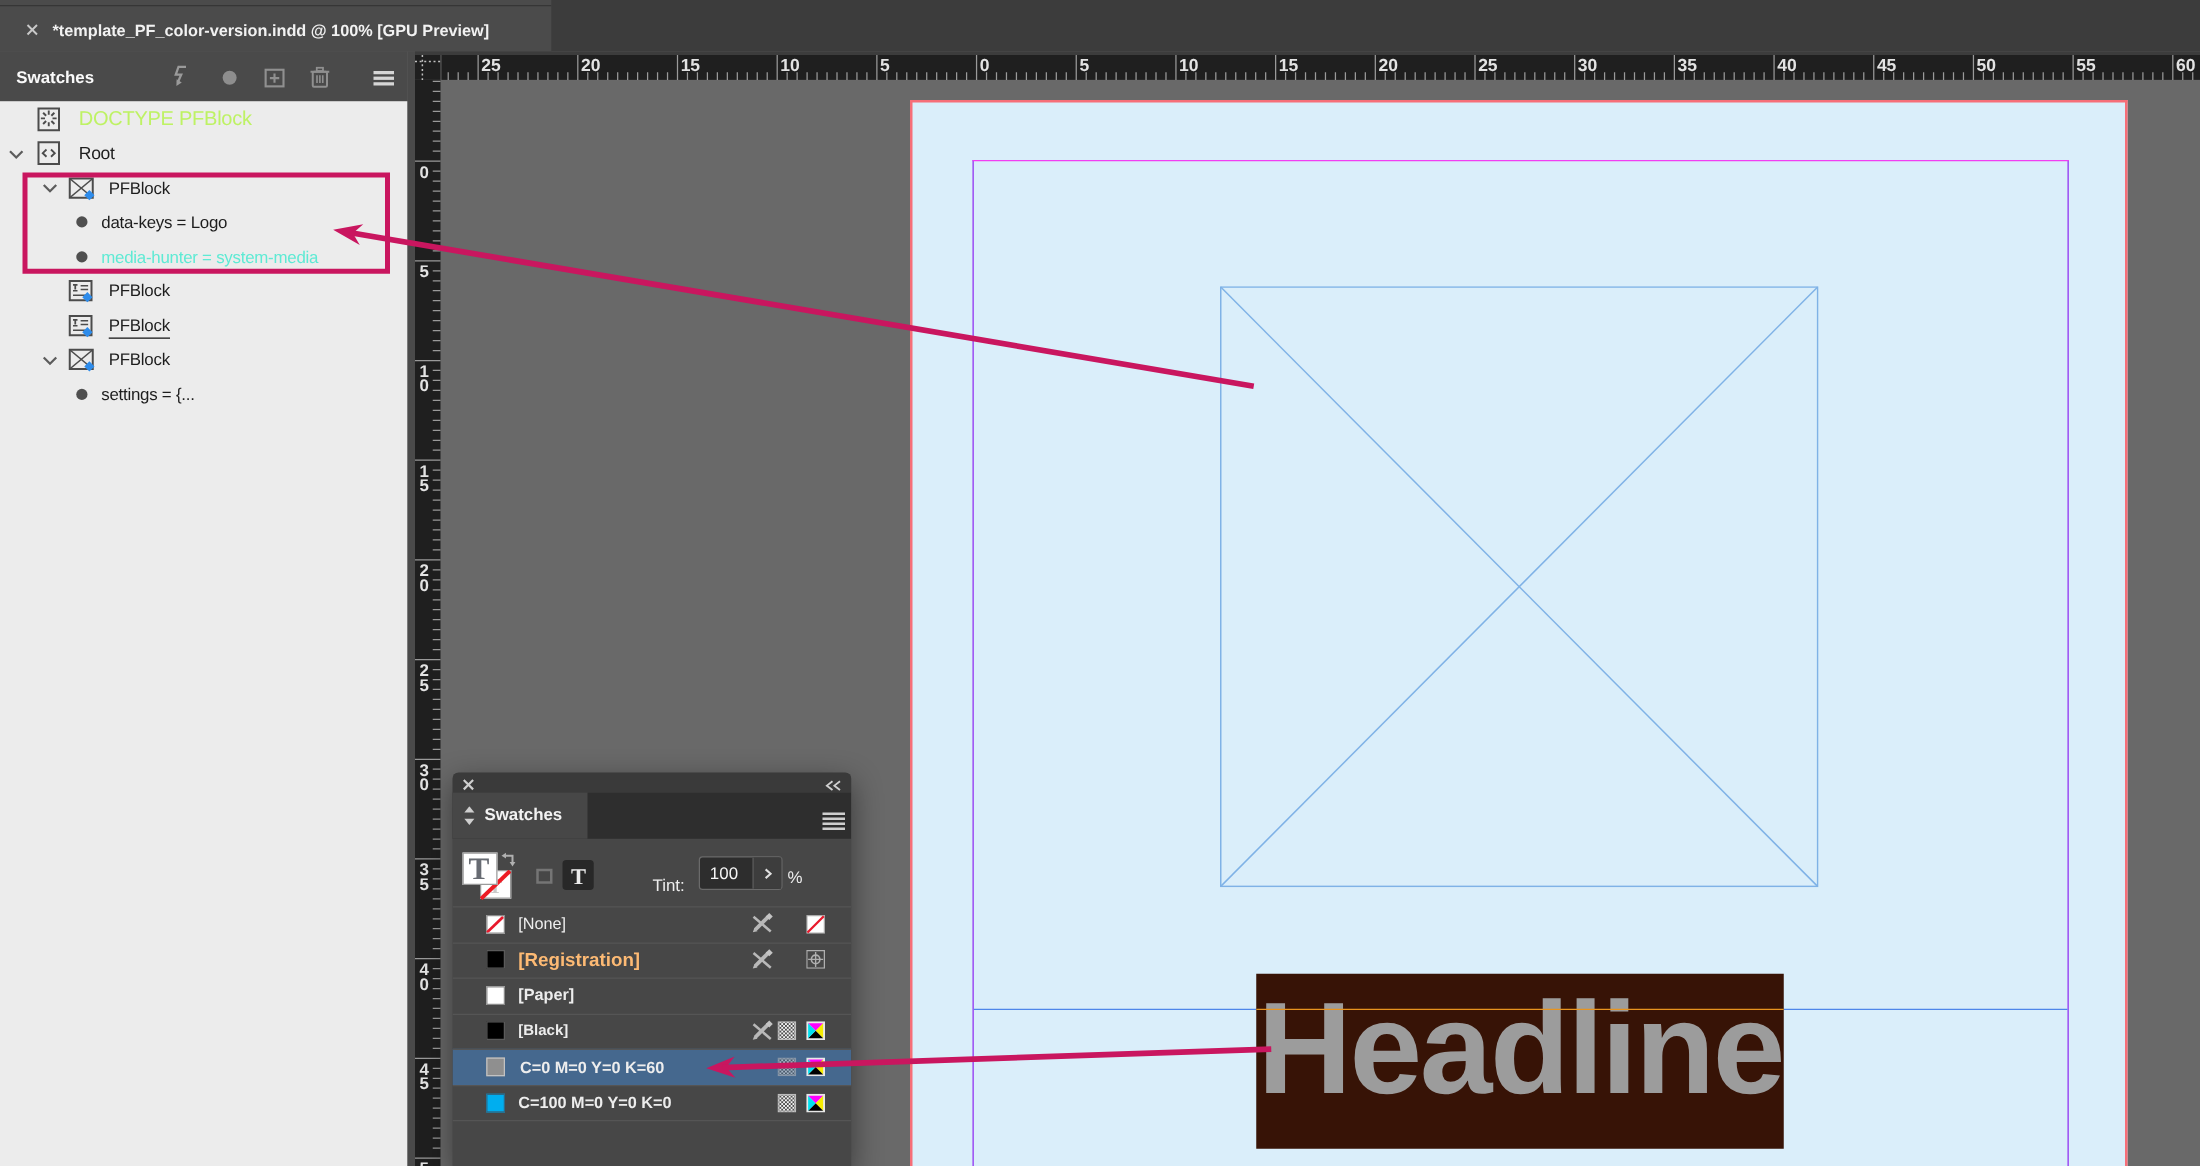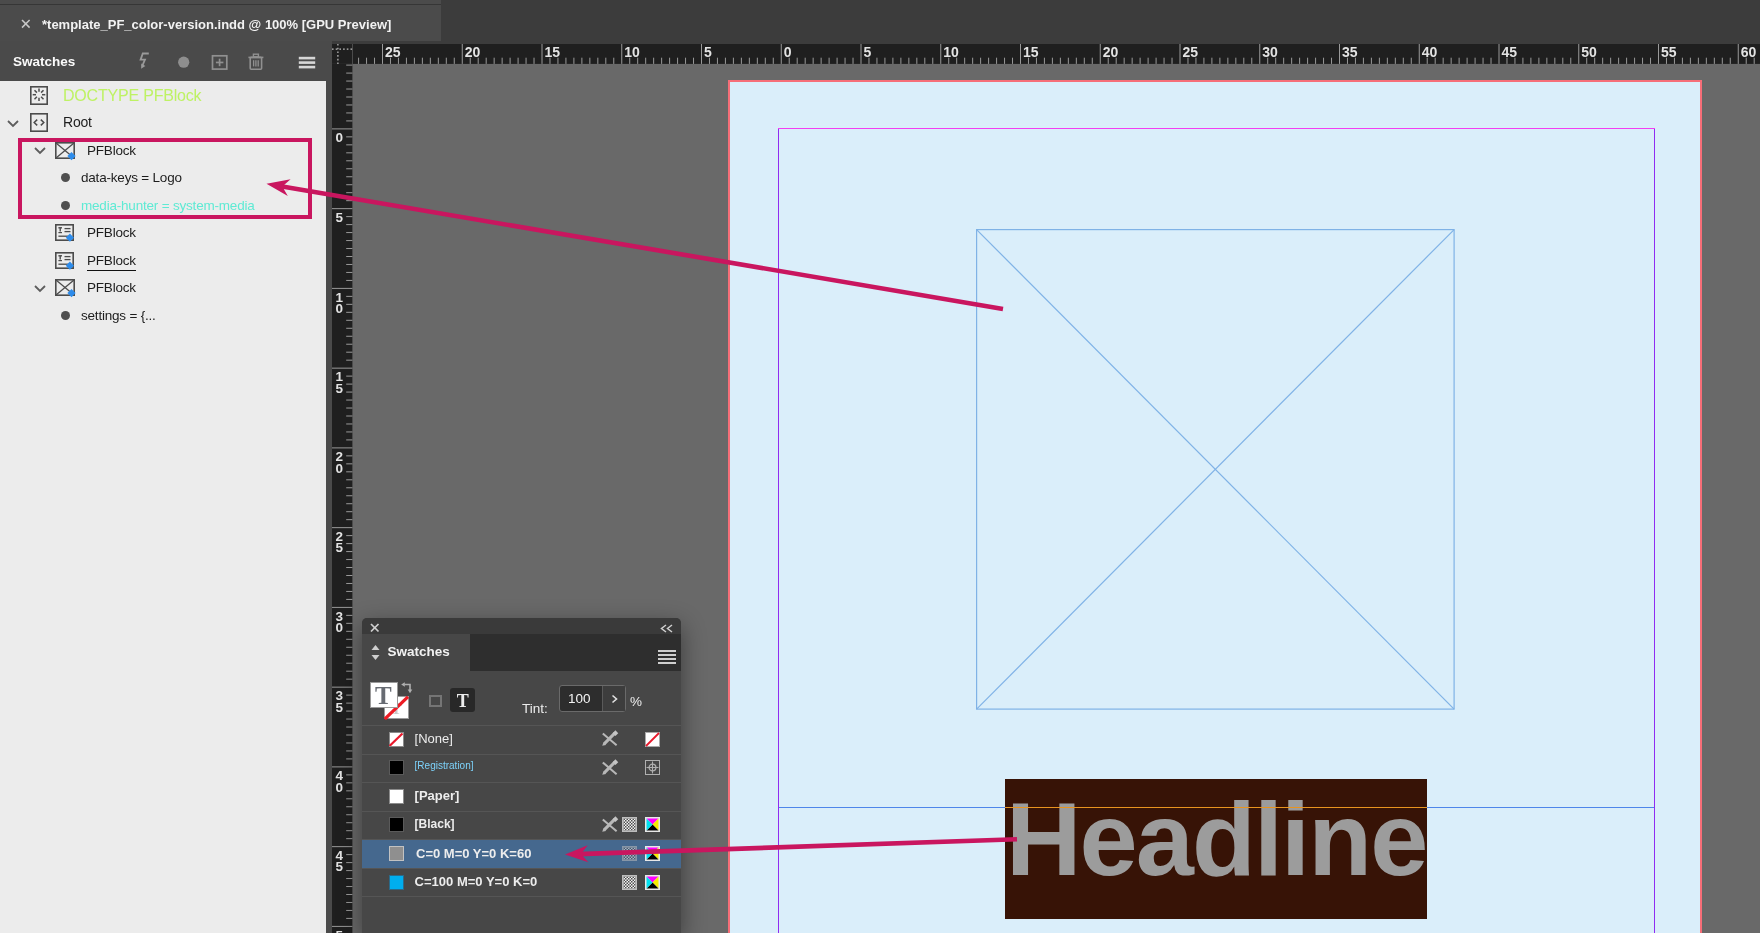--- a/index.html
+++ b/index.html
@@ -522,21 +522,21 @@
       <rect x="13.4" y="1.2" width="4" height="4" fill="#c4c4c4" transform="rotate(45 15.4 3.2)"></rect>
       <polygon points="2.2,15.8 6,15 3.4,12.6" fill="#b8b8b8"></polygon>
       <line x1="2.8" y1="3.4" x2="16.6" y2="15.2" stroke="#b8b8b8" stroke-width="2"></line>
     </svg>
     <svg width="15" height="15" style="position:absolute;left:282.5px;top:113.775px" xmlns="http://www.w3.org/2000/svg">
       <rect x="0.5" y="0.5" width="14" height="14" fill="#fff" stroke="#aaa"></rect>
       <line x1="1" y1="14" x2="14" y2="1" stroke="#e8192c" stroke-width="1.8"></line>
     </svg>
     <div style="position:absolute;left:0;top:135.6px;width:100%;height:1px;background:#555"></div>
     <div style="position:absolute;left:26.5px;top:142.32500000000002px;width:15.4px;height:15px;background:#000000;border:1px solid #5a5a5a;box-sizing:border-box"></div>
-    <div style="position:absolute;left:52.6px;top:141.8px;font-size:10px;font-weight:normal;color:#7dd3fc;white-space:pre">[Registration]</div>
+    <div style="position:absolute;left:52.6px;top:141.8px;font-size:15px;font-weight:bold;color:#fdba74;white-space:pre">[Registration]</div>
     <svg width="20" height="18" style="position:absolute;left:238px;top:140.82500000000002px" xmlns="http://www.w3.org/2000/svg">
       <line x1="4.2" y1="13.8" x2="14.8" y2="3.2" stroke="#b8b8b8" stroke-width="3.1"></line>
       <rect x="13.4" y="1.2" width="4" height="4" fill="#c4c4c4" transform="rotate(45 15.4 3.2)"></rect>
       <polygon points="2.2,15.8 6,15 3.4,12.6" fill="#b8b8b8"></polygon>
       <line x1="2.8" y1="3.4" x2="16.6" y2="15.2" stroke="#b8b8b8" stroke-width="2"></line>
     </svg>
     <svg width="15" height="15" style="position:absolute;left:282.5px;top:142.32500000000002px" xmlns="http://www.w3.org/2000/svg">
       <rect x="0.5" y="0.5" width="14" height="14" fill="none" stroke="#b0b0b0" stroke-width="1"></rect>
       <circle cx="7.5" cy="7.5" r="3.4" fill="none" stroke="#b0b0b0" stroke-width="1.3"></circle>
       <line x1="7.5" y1="1.5" x2="7.5" y2="13.5" stroke="#b0b0b0" stroke-width="1.1"></line>

